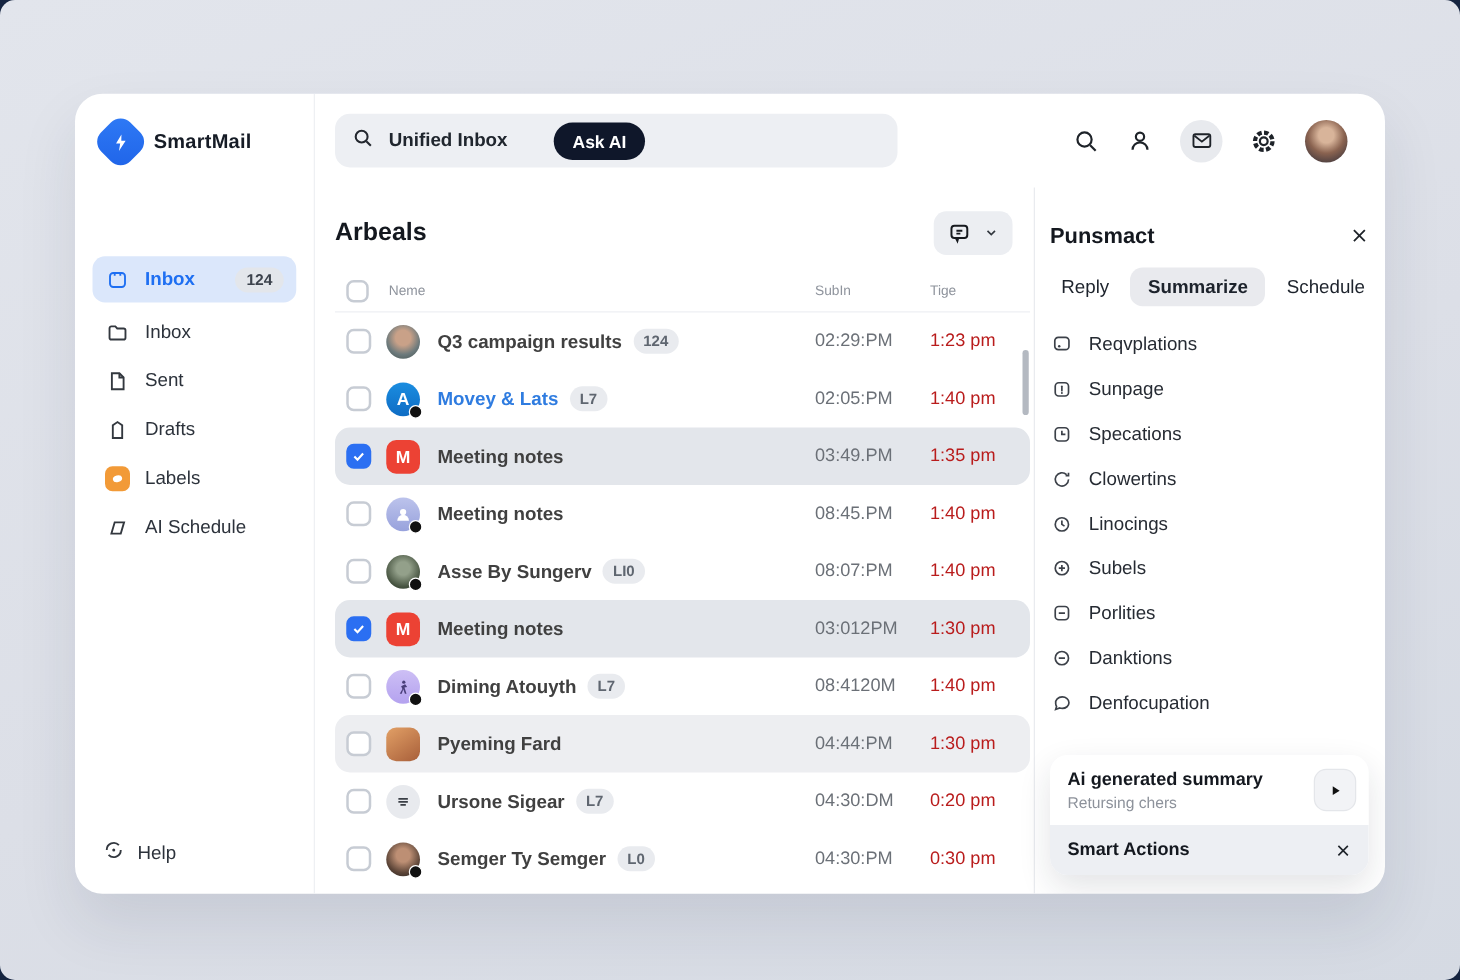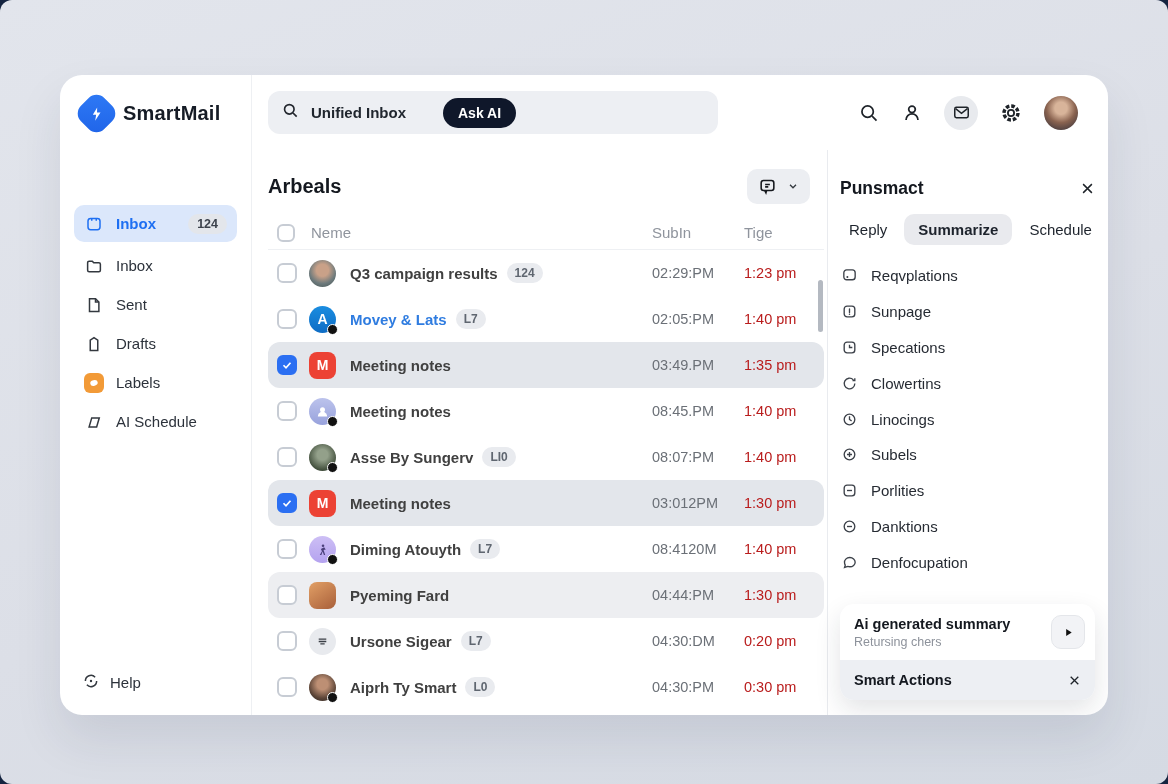--- a/index.html
+++ b/index.html
@@ -9,21 +9,21 @@
     background:linear-gradient(160deg,#e2e5ec 0%,#dcdfe7 55%,#d5dae3 100%); }
   .window { position:absolute; left:60px; top:75px; width:1048px; height:640px; background:#fff;
     border-radius:22px; box-shadow:0 24px 48px rgba(30,40,70,.10); overflow:hidden; }
 
   
   .sidebar { position:absolute; left:0; top:0; bottom:0; width:192px; border-right:1px solid #eef0f3; }
   .logo { position:absolute; left:20px; top:22px; display:flex; align-items:center; gap:10px; }
   .logo-mark { width:33px; height:33px; background:linear-gradient(135deg,#2f7bf6,#1f63e8); border-radius:11px;
     transform:rotate(45deg); display:flex; align-items:center; justify-content:center; }
   .logo-mark svg { transform:rotate(-45deg); }
-  .logo-text { font-size:20px; font-weight:700; color:#161c26; letter-spacing:.2px; }
+  .logo-text { font-size:16px; font-weight:700; color:#161c26; letter-spacing:.2px; }
   .nav { position:absolute; left:14px; right:14px; top:106px;margin-top:24px; }
   .nav-item { height:39px; display:flex; align-items:center; gap:12px; padding:0 10px; border-radius:10px;
     font-size:15px; font-weight:500; color:#2c323b; cursor:pointer; }
   .nav-item.active { background:#dbe7fb; color:#1e6ff2; font-weight:600; height:37px; margin-bottom:4px; }
   .nav-item .sicon { width:20px; height:20px; display:flex; align-items:center; justify-content:center; flex:none; }
   .nav-badge { margin-left:auto; background:#e3e6eb; color:#3c424c; font-size:12.5px; font-weight:600;
     padding:3px 9px; border-radius:11px; }
   .fill-icon { width:20px; height:20px; border-radius:6px; display:flex; align-items:center; justify-content:center; }
   .help { position:absolute; left:22px; bottom:22px; display:flex; align-items:center; gap:10px;
     font-size:15px; font-weight:500; color:#2c323b; cursor:pointer; }
@@ -39,21 +39,21 @@
   .icon-btn { display:flex; align-items:center; justify-content:center; cursor:pointer; }
   .circle-btn { width:34px; height:34px; border-radius:50%; background:#e8eaee; }
   .avatar-top { width:34px; height:34px; border-radius:50%; cursor:pointer;
     background:radial-gradient(circle at 50% 36%, #d8b49a 22%, #8a6350 52%, #33303a 95%); }
 
   
   .main { position:absolute; left:208px; top:75px; width:556px; bottom:0; padding-top:14px; }
   .list-head { display:flex; align-items:center; justify-content:space-between; height:44px; margin-bottom:8px; padding-right:14px; }
   .list-title { font-size:20px; font-weight:700; color:#14181f; }
   .view-btn { background:#eceef2; border-radius:10px; height:35px; padding:0 11px; display:flex; align-items:center; gap:10px; cursor:pointer; }
-  .cols { display:flex; align-items:center; height:34px; border-bottom:1px solid #eef0f3; font-size:15px; color:#8f949d; padding-right:14px; }
+  .cols { display:flex; align-items:center; height:34px; border-bottom:1px solid #eef0f3; font-size:11px; color:#8f949d; padding-right:14px; }
   .cols .cb { width:18px; height:18px; margin-left:9px; }
   .col-name { margin-left:16px; }
   .col-subin { margin-left:auto; width:92px; }
   .col-tige { width:66px; }
   .row { display:flex; align-items:center; height:46px; border-radius:12px; padding-right:14px; cursor:pointer; }
   .row.selected { background:#e3e6eb; }
   .row.hl { background:#edeef1; }
   .cb { width:20px; height:20px; border:2px solid #c7ccd4; border-radius:6px; background:#fff; margin-left:9px;
     flex:none; display:flex; align-items:center; justify-content:center; cursor:pointer; }
   .cb.checked { background:#2b6ff2; border-color:#2b6ff2; }
@@ -329,21 +329,21 @@
       <span class="rname">Ursone Sigear</span>
       <span class="pill">L7</span>
       <span class="t t1">04:30:DM</span>
       <span class="t t2">0:20 pm</span>
     </div>
     <div class="row">
       <span class="cb"></span>
       <span class="av av-p10">
             <i class="dot"></i>
           </span>
-      <span class="rname">Aiprh Ty Smart</span>
+      <span class="rname">Semger Ty Semger</span>
       <span class="pill">L0</span>
       <span class="t t1">04:30:PM</span>
       <span class="t t2">0:30 pm</span>
     </div>
   </div>
 
   <div class="scrollbar"></div>
   <div class="vline"></div>
 
   <div class="panel">

